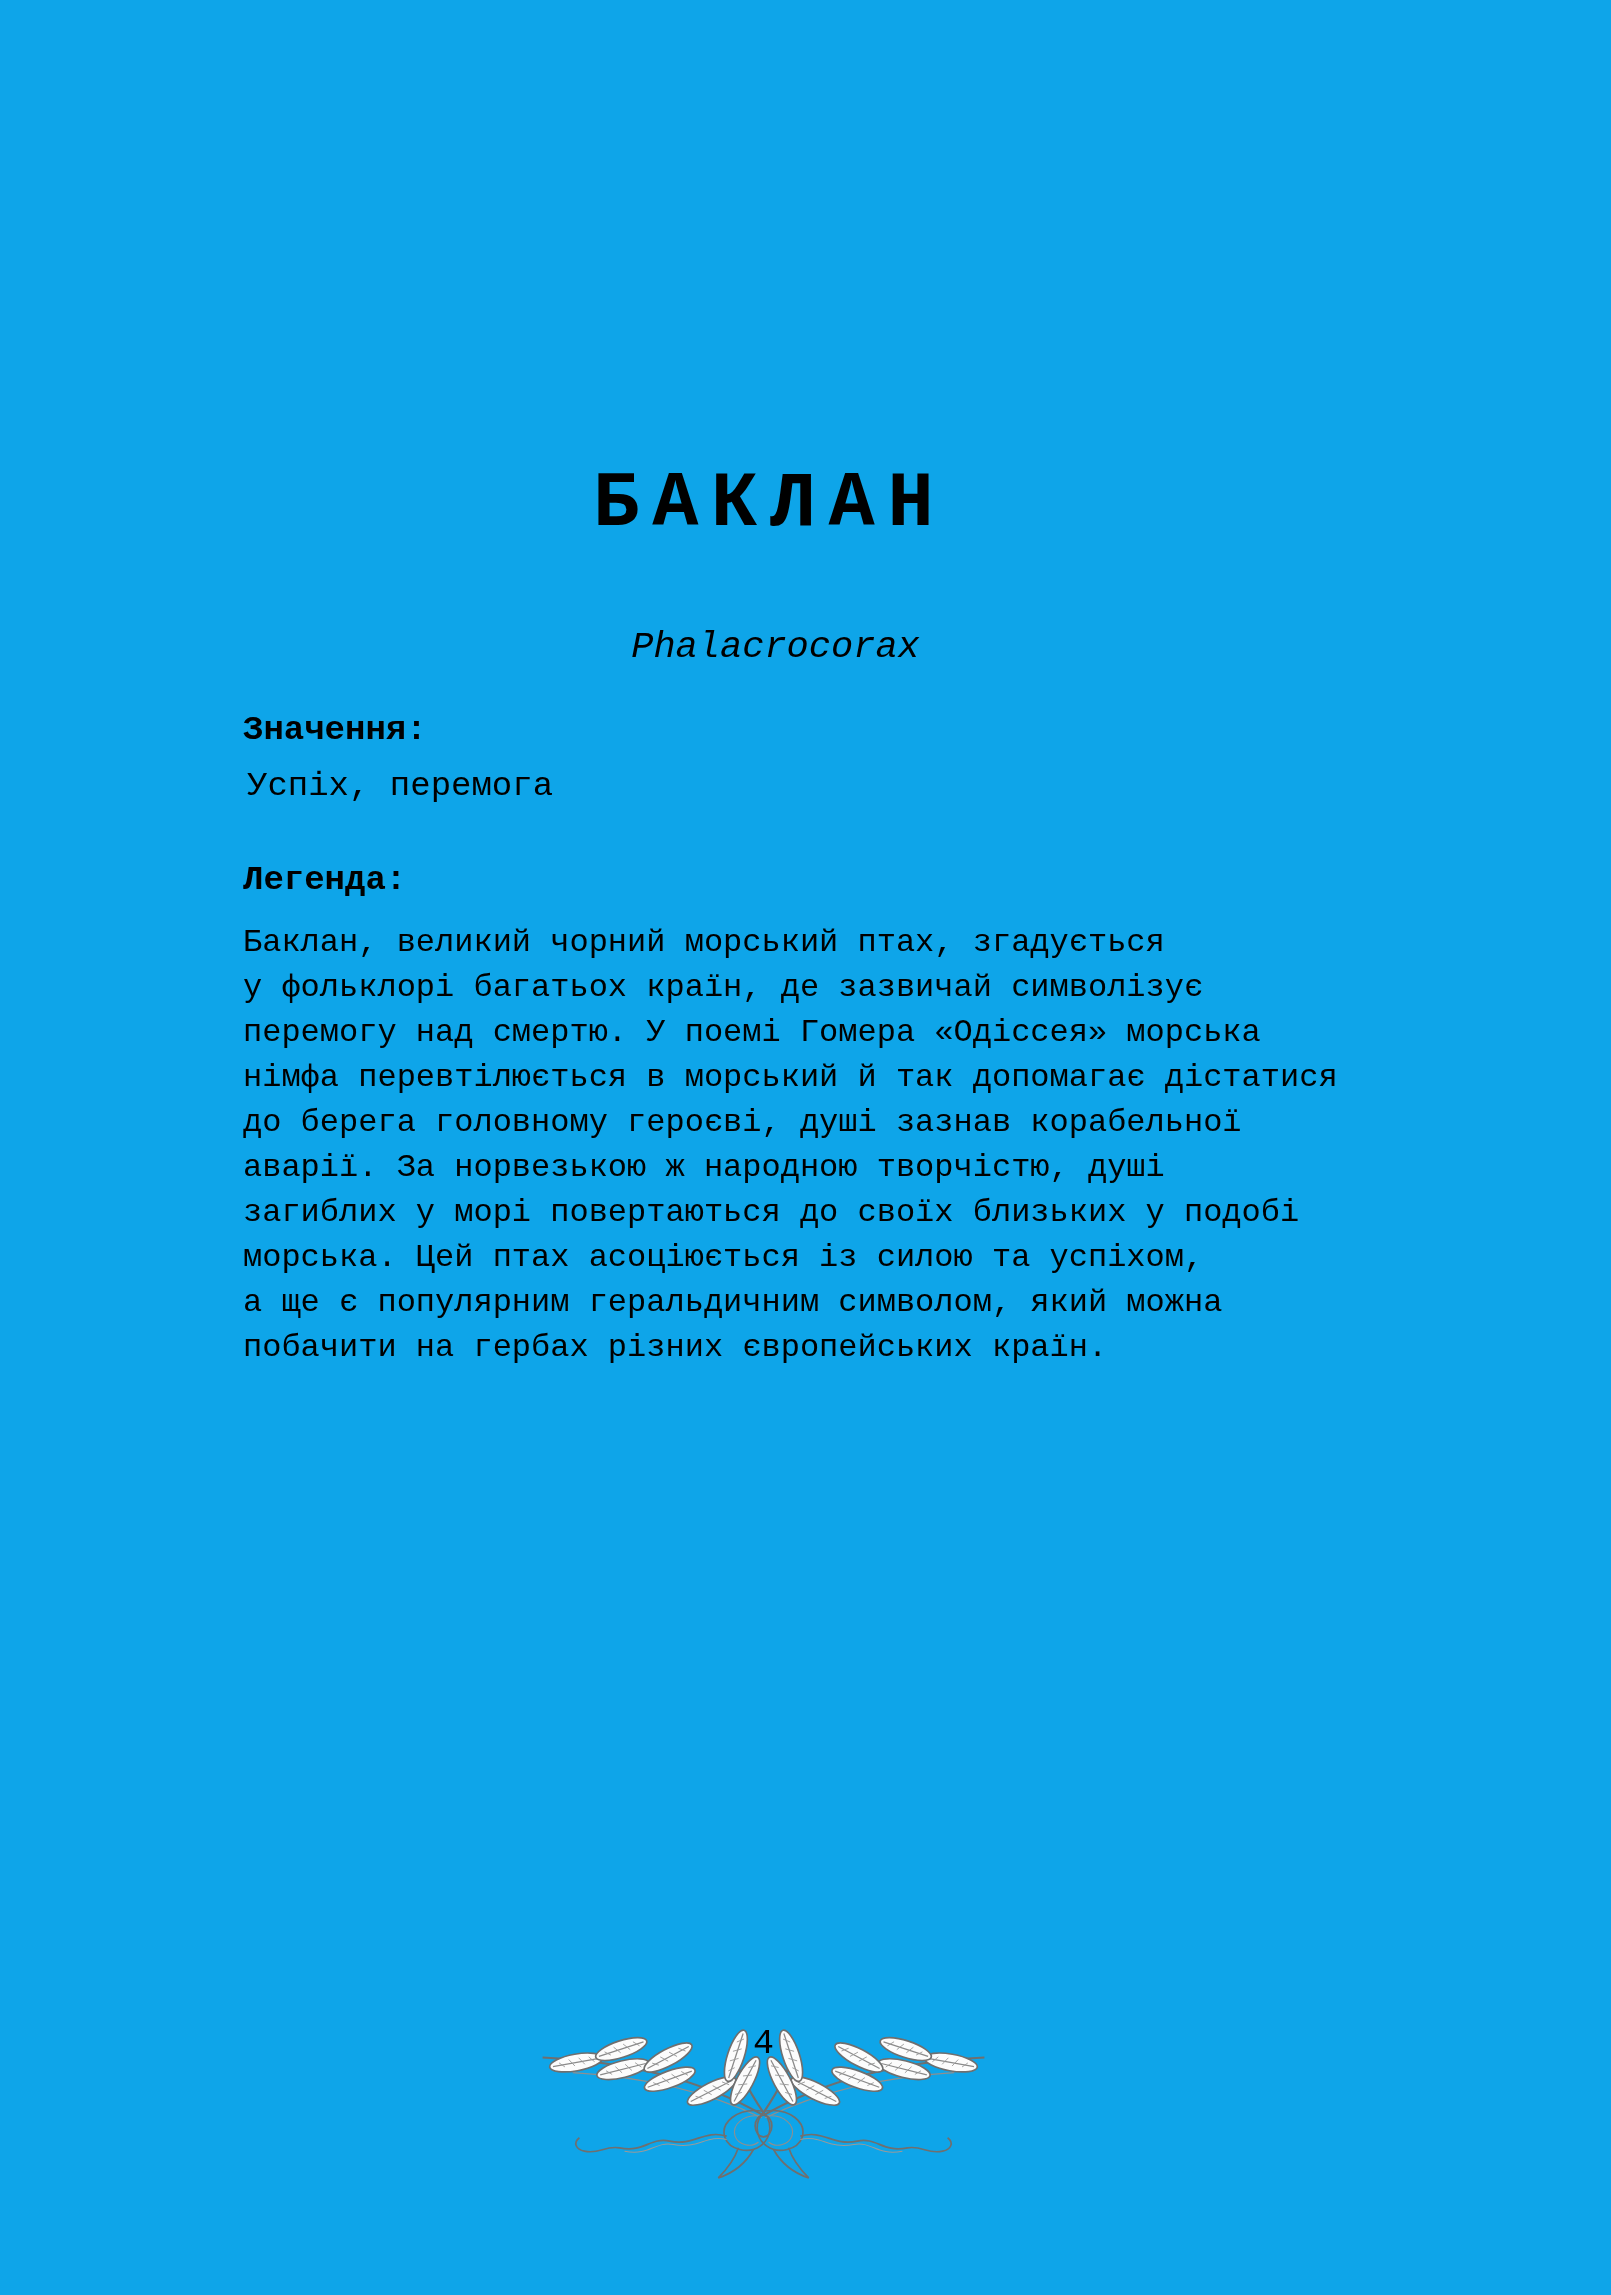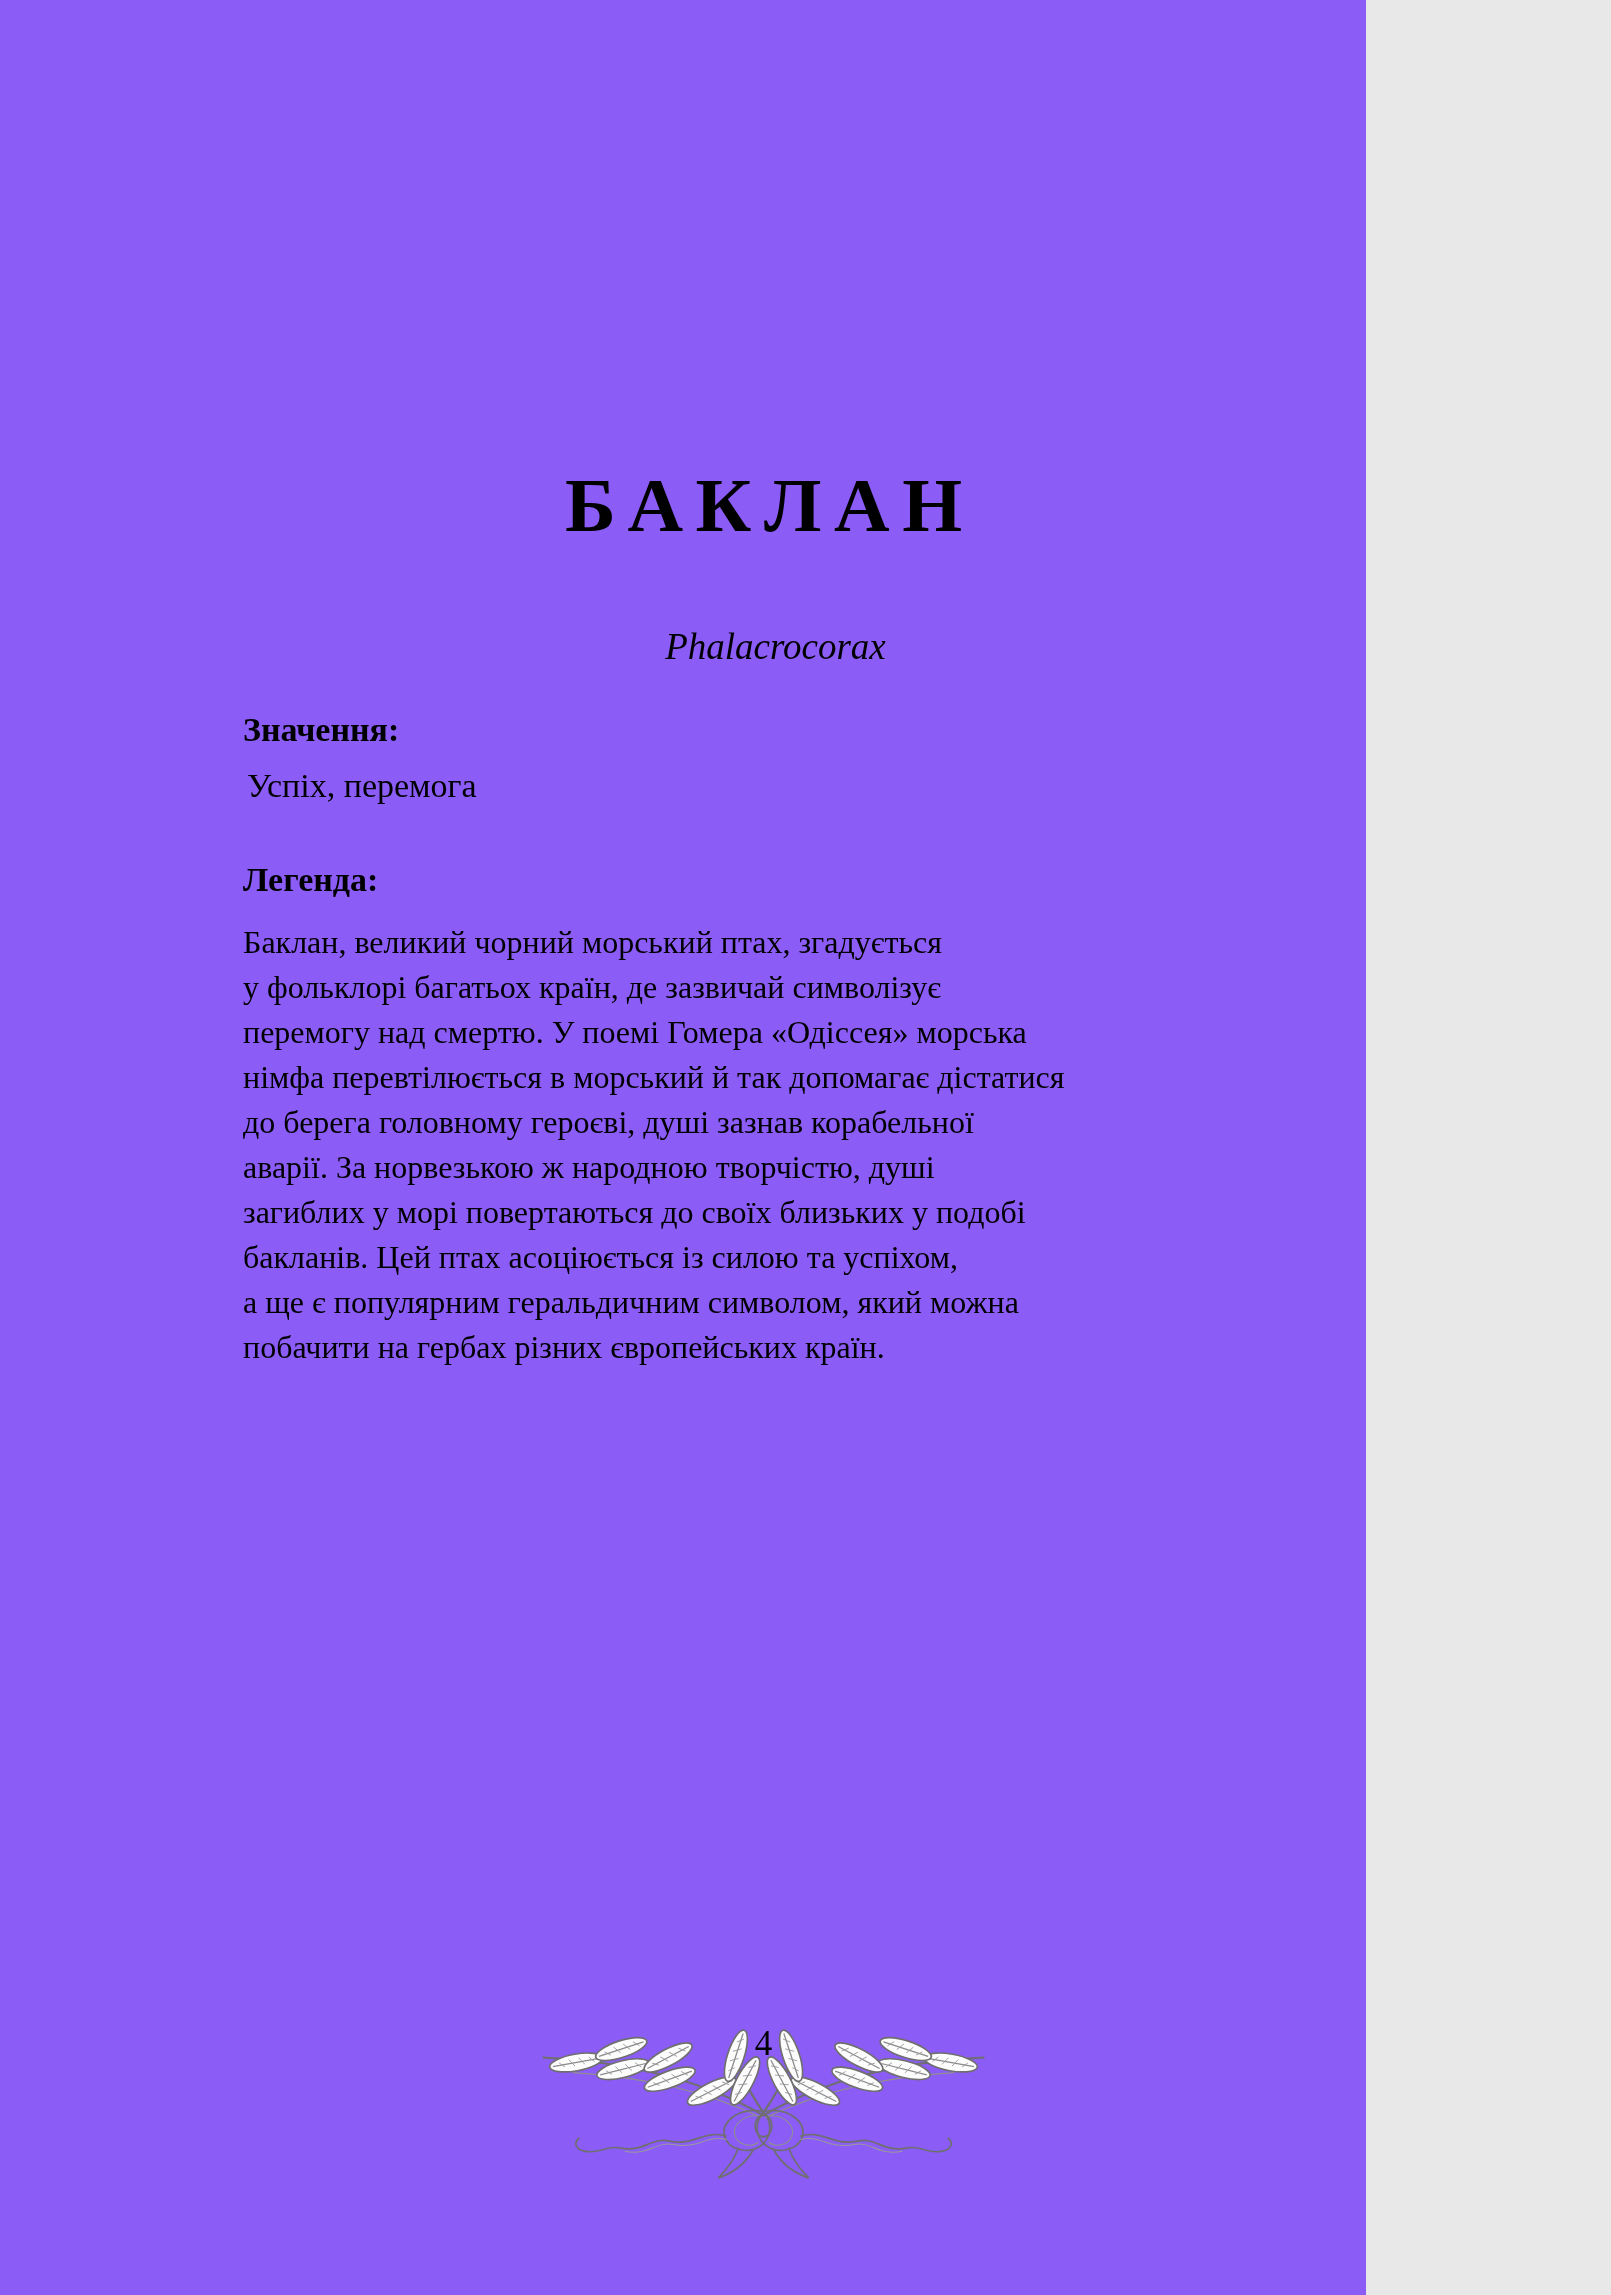--- a/index.html
+++ b/index.html
@@ -1,20 +1,20 @@
 <!DOCTYPE html>
 <html lang="uk" style="font-size:13.4px"><head>
 <meta charset="utf-8">
 <style>
   html,body{margin:0;padding:0;background:#e8e8e8;}
   .page{
     position:relative;
-    width:1366px;height:2295px;
-    background:#8b5cf6;
-    font-family:Liberation Serif, serif;
+    width:1611px;height:2295px;
+    background:#0ea5e9;
+    font-family:Liberation Mono, monospace;
     color:#000000;
     overflow:hidden;
   }
   .title{
     position:absolute;top:463px;left:243px;width:1041px;
     font-size:77px;line-height:1.1;font-weight:700;
     letter-spacing:12.6px;text-align:center;text-indent:12.6px;
     margin:0;
   }
   .subtitle{
@@ -61,21 +61,21 @@
   <p class="sec-heading heading-legend">Легенда:</p>
 
   <div class="legend-body">
     <div class="legend-line">Баклан, великий чорний морський птах, згадується</div>
     <div class="legend-line">у фольклорі багатьох країн, де зазвичай символізує</div>
     <div class="legend-line">перемогу над смертю. У поемі Гомера «Одіссея» морська</div>
     <div class="legend-line">німфа перевтілюється в морський й так допомагає дістатися</div>
     <div class="legend-line">до берега головному героєві, душі зазнав корабельної</div>
     <div class="legend-line">аварії. За норвезькою ж народною творчістю, душі</div>
     <div class="legend-line">загиблих у морі повертаються до своїх близьких у подобі</div>
-    <div class="legend-line">бакланів. Цей птах асоціюється із силою та успіхом,</div>
+    <div class="legend-line">морська. Цей птах асоціюється із силою та успіхом,</div>
     <div class="legend-line">а ще є популярним геральдичним символом, який можна</div>
     <div class="legend-line">побачити на гербах різних європейських країн.</div>
   </div>
 
   <p class="footer-number">4</p>
 
   <div class="ornament-wrap">
     <svg width="537" height="159" viewBox="0 0 640 190" xmlns="http://www.w3.org/2000/svg">
       <defs>
         <g id="leaf">

